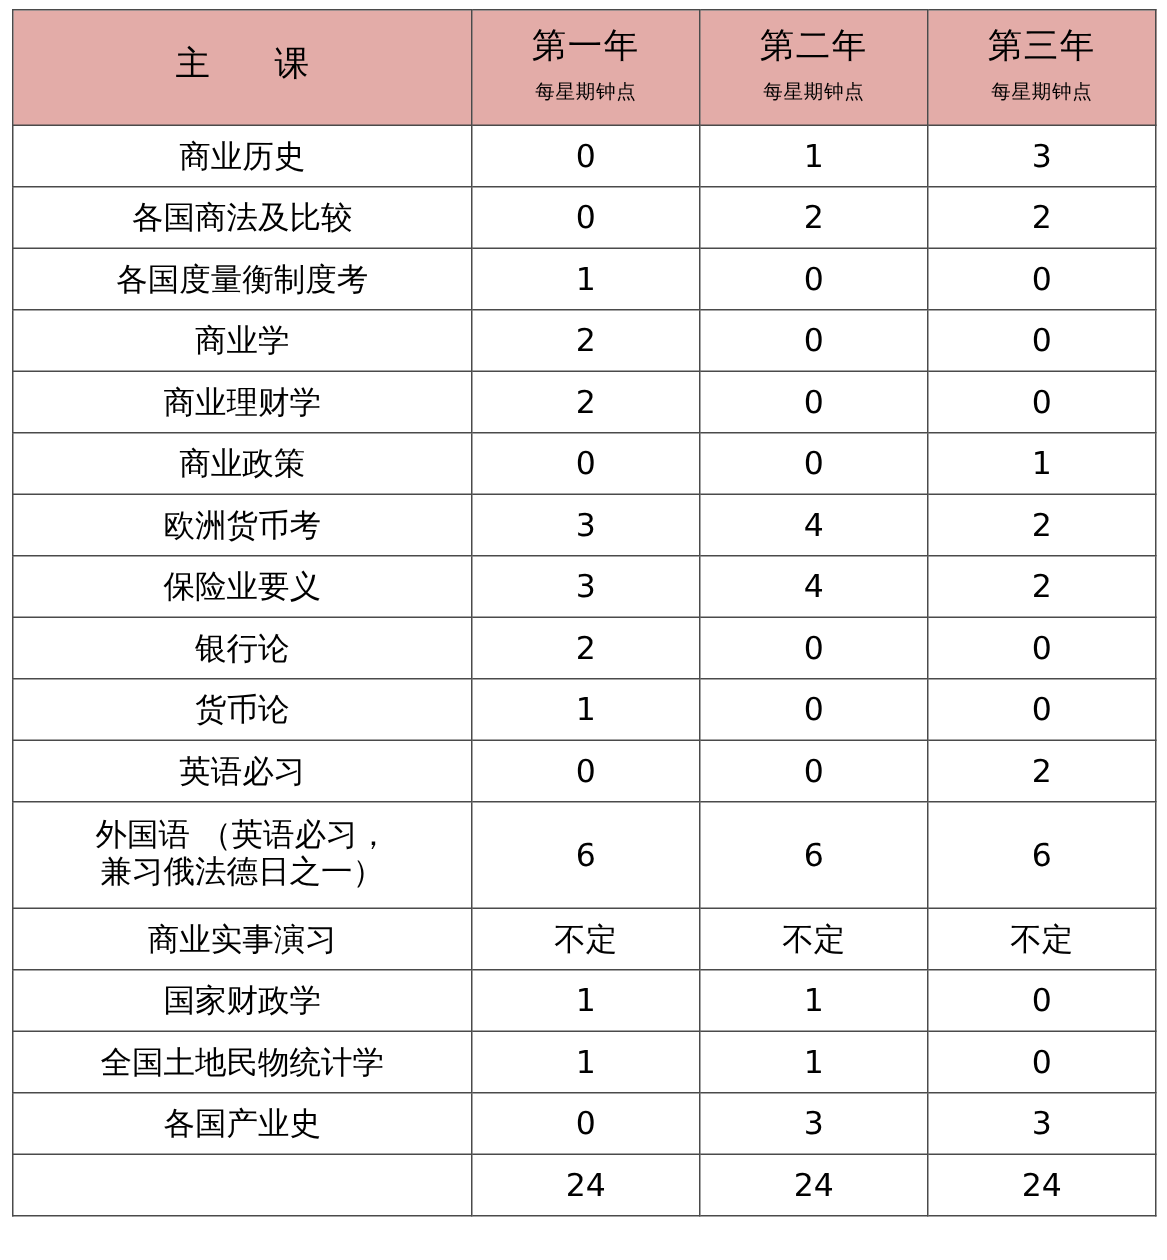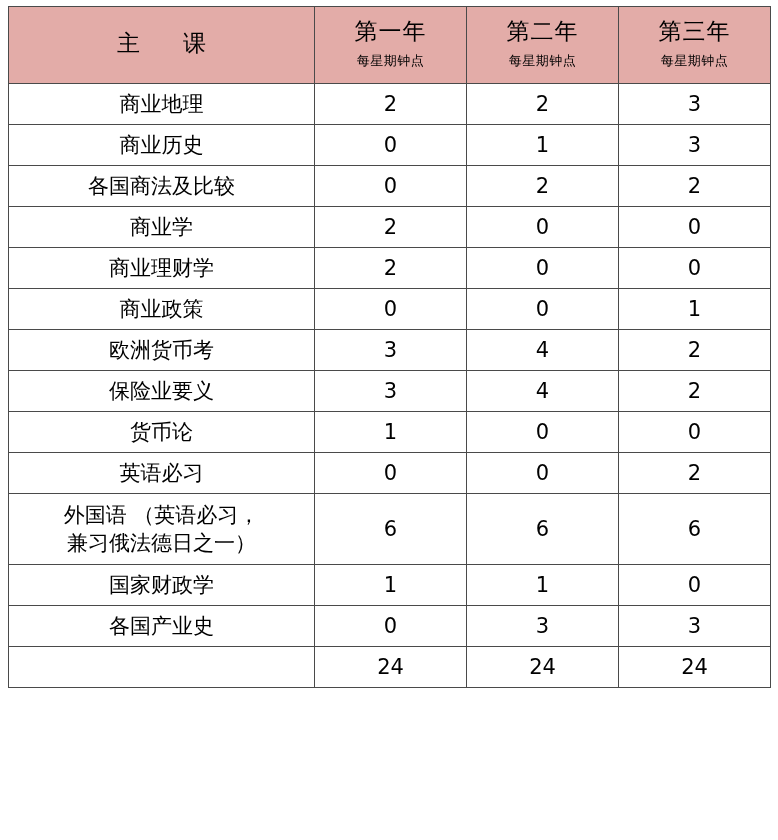--- a/index.html
+++ b/index.html
@@ -62,20 +62,21 @@
     height: 40px;
     font-size: 21px;
   }
   td.subject {
     text-align: left;
     padding-left: 16px;
     font-size: 21px;
   }
   td.subject .line2 {
     display: block;
+    font-family: Liberation Mono, monospace;
   }
   tr.tall td { height: 66px; }
   tr.tall td.subject {
     line-height: 1.35;
     padding-top: 2px;
     padding-bottom: 2px;
   }
   td.empty {
     background: #ffffff;
   }
@@ -108,41 +109,41 @@
           <div class="head-sub">每星期钟点</div>
         </td>
         <td>
           <div class="head-main">第三年</div>
           <div class="head-sub">每星期钟点</div>
         </td>
       </tr>
     </thead>
     <tbody>
 
-      <tr>
-        <td class="subject">商业地理</td>
-        <td class="num">2</td>
-        <td class="num">2</td>
-        <td class="num">3</td>
-      </tr>
 
       <tr>
         <td class="subject">商业历史</td>
         <td class="num">0</td>
         <td class="num">1</td>
         <td class="num">3</td>
       </tr>
 
       <tr>
         <td class="subject">各国商法及比较</td>
         <td class="num">0</td>
         <td class="num">2</td>
         <td class="num">2</td>
       </tr>
 
+      <tr>
+        <td class="subject">各国度量衡制度考</td>
+        <td class="num">1</td>
+        <td class="num">0</td>
+        <td class="num">0</td>
+      </tr>
 
       <tr>
         <td class="subject">商业学</td>
         <td class="num">2</td>
         <td class="num">0</td>
         <td class="num">0</td>
       </tr>
 
       <tr>
         <td class="subject">商业理财学</td>
@@ -165,20 +166,26 @@
         <td class="num">2</td>
       </tr>
 
       <tr>
         <td class="subject">保险业要义</td>
         <td class="num">3</td>
         <td class="num">4</td>
         <td class="num">2</td>
       </tr>
 
+      <tr>
+        <td class="subject">银行论</td>
+        <td class="num">2</td>
+        <td class="num">0</td>
+        <td class="num">0</td>
+      </tr>
 
       <tr>
         <td class="subject">货币论</td>
         <td class="num">1</td>
         <td class="num">0</td>
         <td class="num">0</td>
       </tr>
 
       <tr>
         <td class="subject">英语必习</td>
@@ -190,28 +197,40 @@
       <tr class="tall">
         <td class="subject">
           <span>外国语 （英语必习，</span>
           <span class="line2">兼习俄法德日之一）</span>
         </td>
         <td class="num">6</td>
         <td class="num">6</td>
         <td class="num">6</td>
       </tr>
 
+      <tr>
+        <td class="subject">商业实事演习</td>
+        <td class="num">不定</td>
+        <td class="num">不定</td>
+        <td class="num">不定</td>
+      </tr>
 
       <tr>
         <td class="subject">国家财政学</td>
         <td class="num">1</td>
         <td class="num">1</td>
         <td class="num">0</td>
       </tr>
 
+      <tr>
+        <td class="subject">全国土地民物统计学</td>
+        <td class="num">1</td>
+        <td class="num">1</td>
+        <td class="num">0</td>
+      </tr>
 
       <tr>
         <td class="subject">各国产业史</td>
         <td class="num">0</td>
         <td class="num">3</td>
         <td class="num">3</td>
       </tr>
 
       <tr>
         <td class="subject empty"></td>

